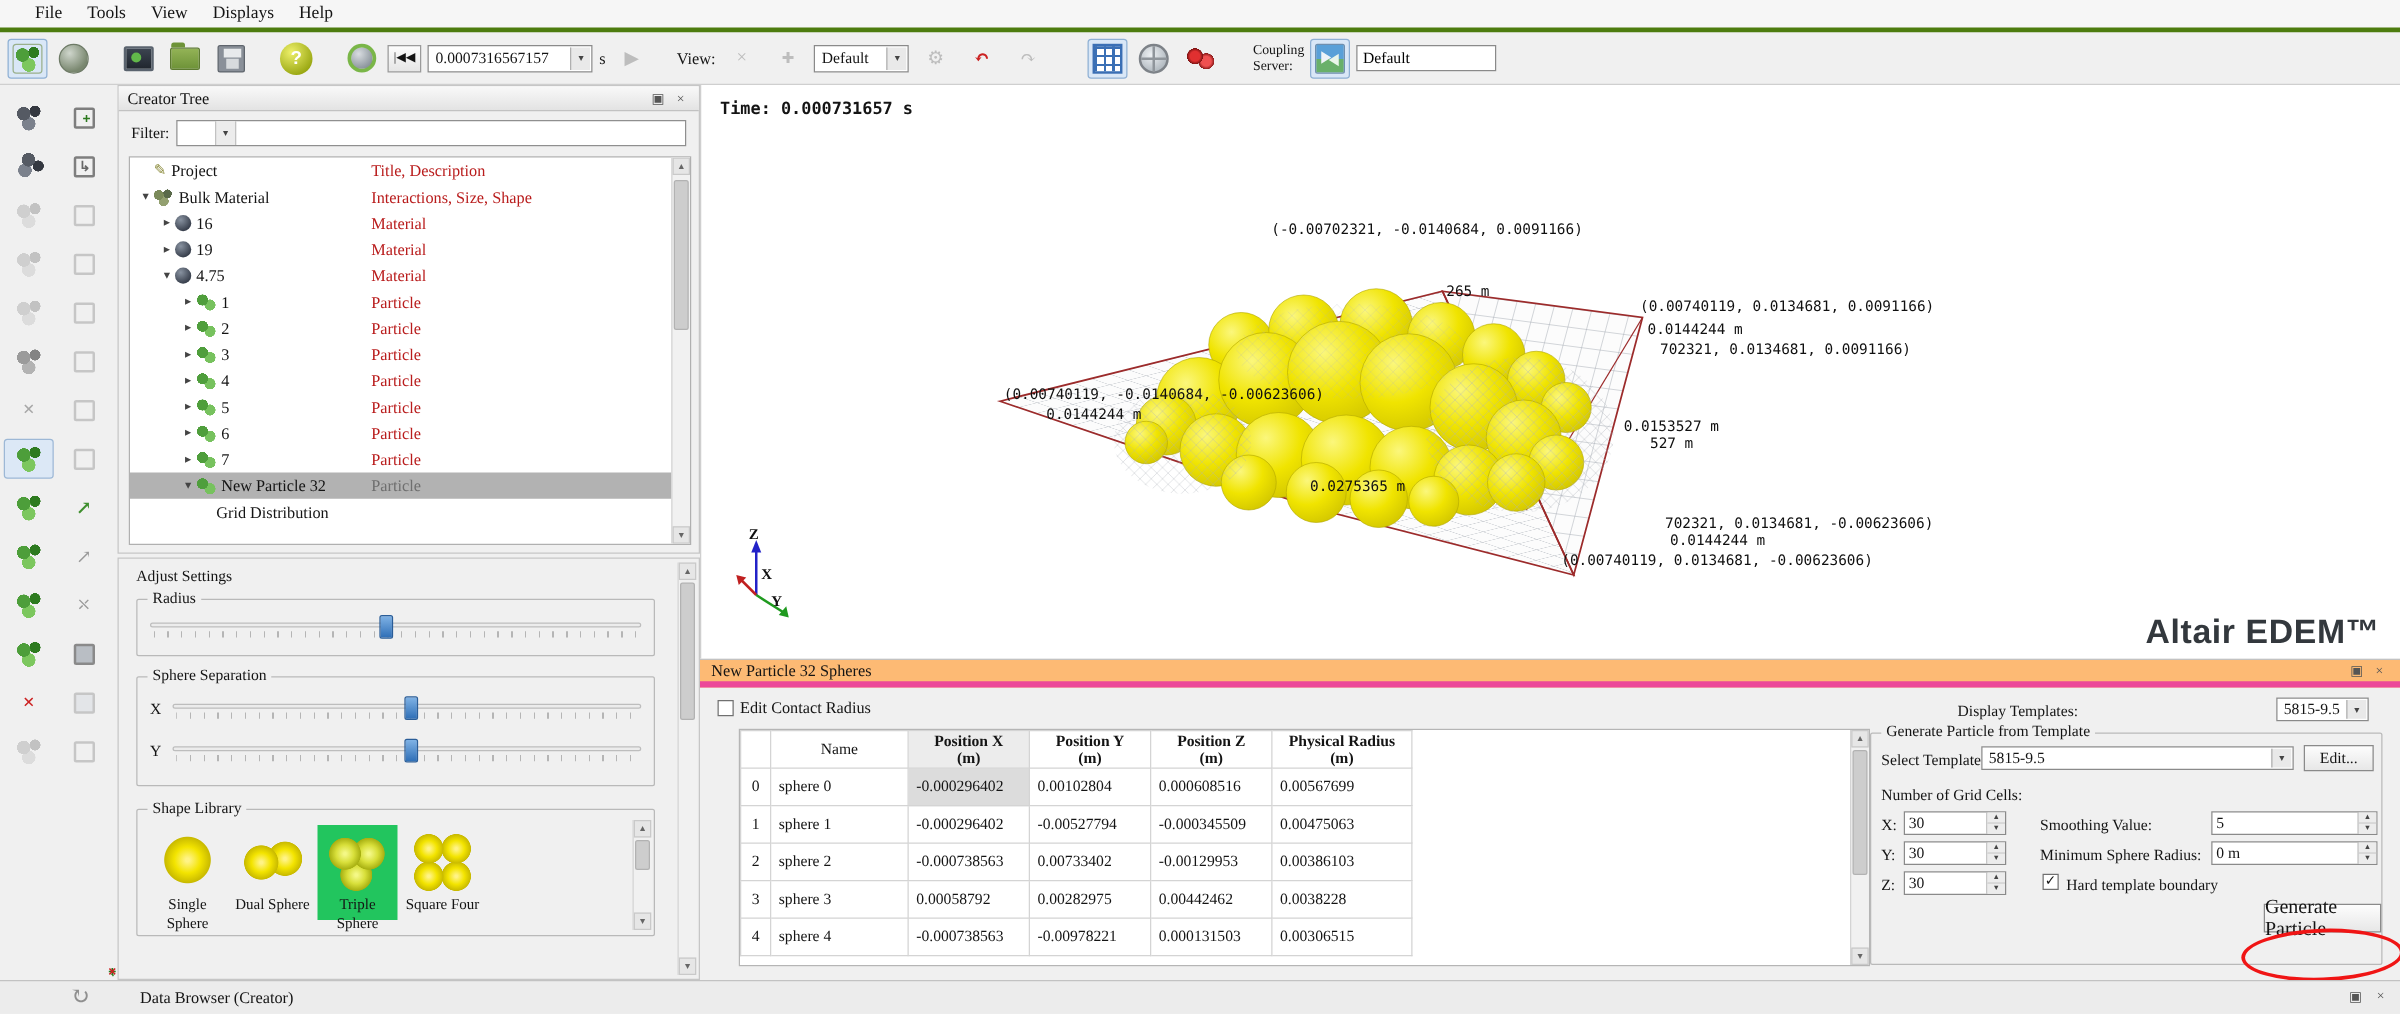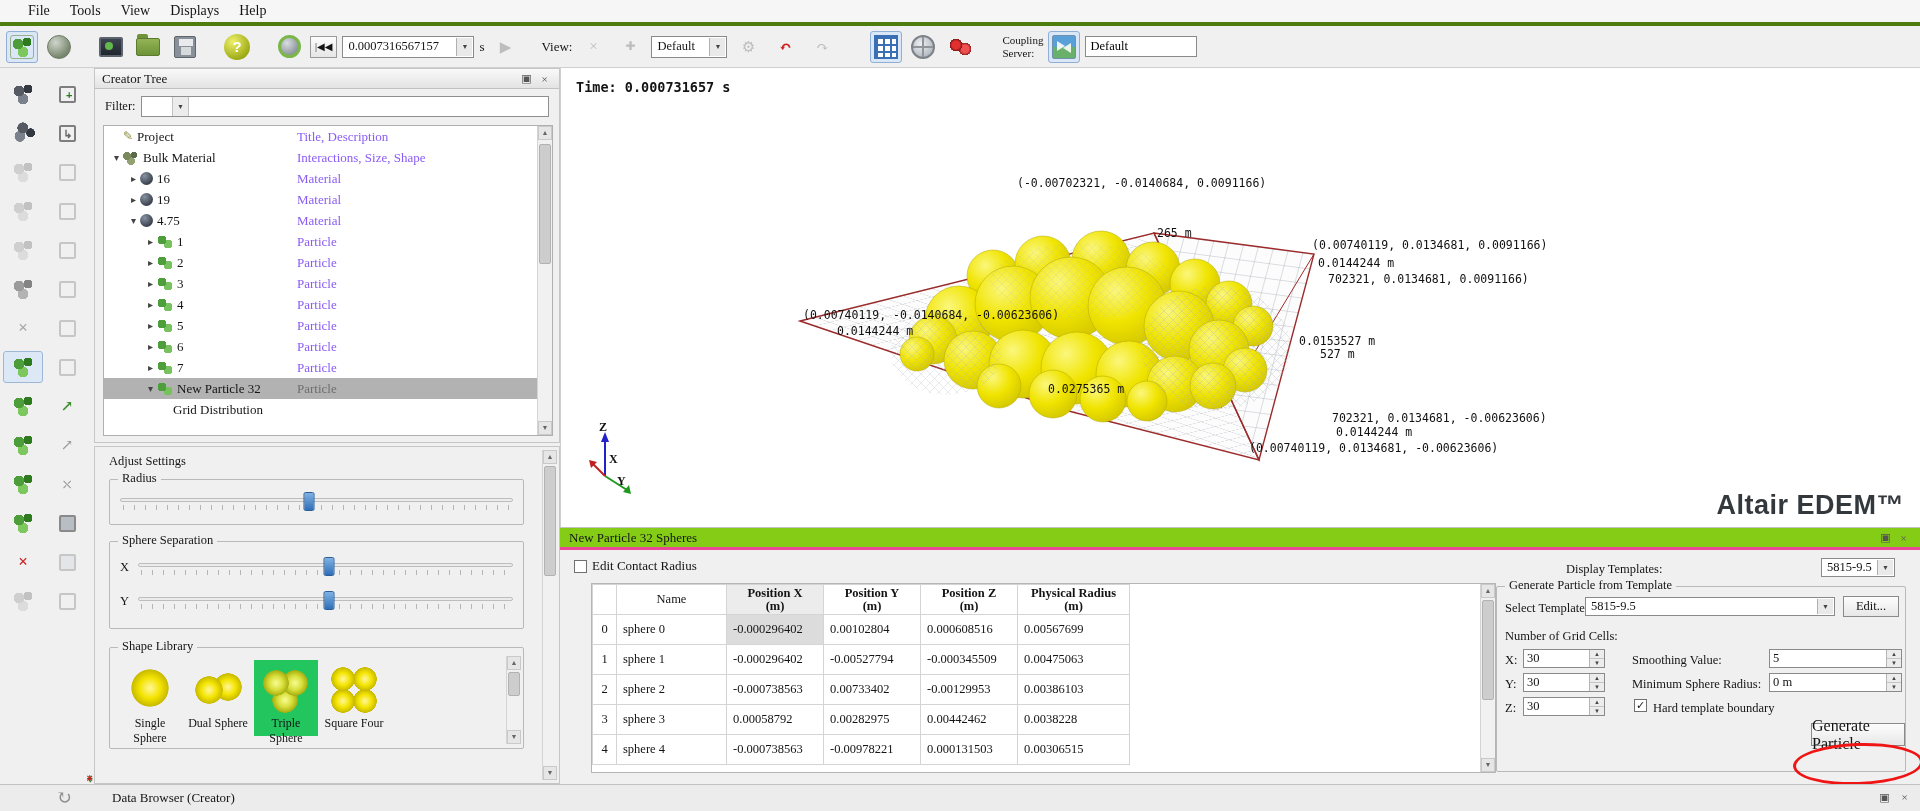--- a/index.html
+++ b/index.html
@@ -97,21 +97,21 @@
   .trow.sel{background:#b2b2b2}
   .ar{display:inline-block;width:13px;flex:none;font-size:10px;color:#444;text-align:center}
   .ar.c::before{content:"▸"} .ar.o::before{content:"▾"}
   .tico{display:inline-block;flex:none;margin-right:4px;font-size:12px;color:#8a8a3a}
   .mat{width:13px;height:13px;border-radius:50%;background:radial-gradient(circle at 35% 30%,#8892a0,#39404d 72%)}
   .blk{width:16px;height:14px;background:radial-gradient(circle 4px at 4px 5px,#7b8a5a 97%,transparent),
     radial-gradient(circle 3.5px at 11px 4px,#5a6a4a 97%,transparent),
     radial-gradient(circle 4px at 8px 10px,#93a070 97%,transparent)}
   .par{width:16px;height:14px;background:radial-gradient(circle 4.5px at 5px 5px,#4f9e3c 97%,transparent),
     radial-gradient(circle 4.5px at 11px 9px,#77c25e 97%,transparent)}
-  .tdesc{position:absolute;left:193px;color:#8b5cf6}
+  .tdesc{position:absolute;left:193px;color:#b91c1c}
   .trow.sel .tdesc{color:#6f6f6f}
   .vscroll{position:absolute;width:15px;background:#f1f1f1;border-left:1px solid #d4d4d4}
   .sbtn{position:absolute;left:0;width:14px;height:14px;display:flex;align-items:center;justify-content:center;
     font-size:7px;color:#666;background:#e6e6e6;border:1px solid #c9c9c9}
   .sthumb{position:absolute;left:1px;width:12px;background:#cdcdcd;border:1px solid #b2b2b2;border-radius:2px}
   
   .grp{position:absolute;border:1px solid #b9b9b9;border-radius:2px}
   .gtitle{position:absolute;top:-9px;left:8px;background:#f0f0f0;padding:0 4px;font-size:12.5px}
   .slider{position:absolute;height:22px}
   .slider .track{position:absolute;left:0;right:0;top:6px;height:4px;background:#ececec;border:1px solid #bdbdbd;border-radius:2px}
@@ -136,21 +136,21 @@
   
   #viewport{position:absolute;left:560px;top:68px;width:1360px;height:459px;background:#fff;
     border-left:1px solid #cfcfcf;overflow:hidden}
   .ann{position:absolute;font-family:"DejaVu Sans Mono",monospace;font-size:11.5px;color:#101010;white-space:nowrap}
   #vtime{position:absolute;left:15px;top:11px;font-family:"DejaVu Sans Mono",monospace;font-weight:bold;font-size:13.5px}
   #wmark{position:absolute;right:16px;bottom:6px;font-family:"Liberation Sans",sans-serif;
     font-weight:800;font-size:27px;color:#33383d;letter-spacing:0.5px}
   .axlbl{position:absolute;font-size:12px;font-weight:bold}
   
   #bottom{position:absolute;left:560px;top:527px;width:1360px;height:257px;background:#f0f0f0;border-top:1px solid #c2c2c2}
-  .phead2{height:22px;background:#84cc16;border-bottom:3px solid #ec4899;display:flex;align-items:center;padding:0 9px}
+  .phead2{height:22px;background:#fdba74;border-bottom:5px solid #ec4899;display:flex;align-items:center;padding:0 9px}
   .cb{width:13px;height:13px;border:1px solid #707070;background:#fff;display:inline-flex;
     align-items:center;justify-content:center;font-size:11px;line-height:1;flex:none}
   #sphtbl{position:absolute;left:31px;top:55px;width:905px;height:190px;background:#fff;border:1px solid #b5b5b5}
   table{border-collapse:collapse;font-size:12.5px}
   th,td{border:1px solid #d4d4d4;height:30px;padding:0 6px;text-align:left;font-weight:normal;vertical-align:middle}
   th{text-align:center;line-height:13px}
   th.bold{font-weight:bold}
   th.sorted{background:#ececec}
   td.idx{text-align:center;padding:0}
   td.cur{background:#dcdcdc}

